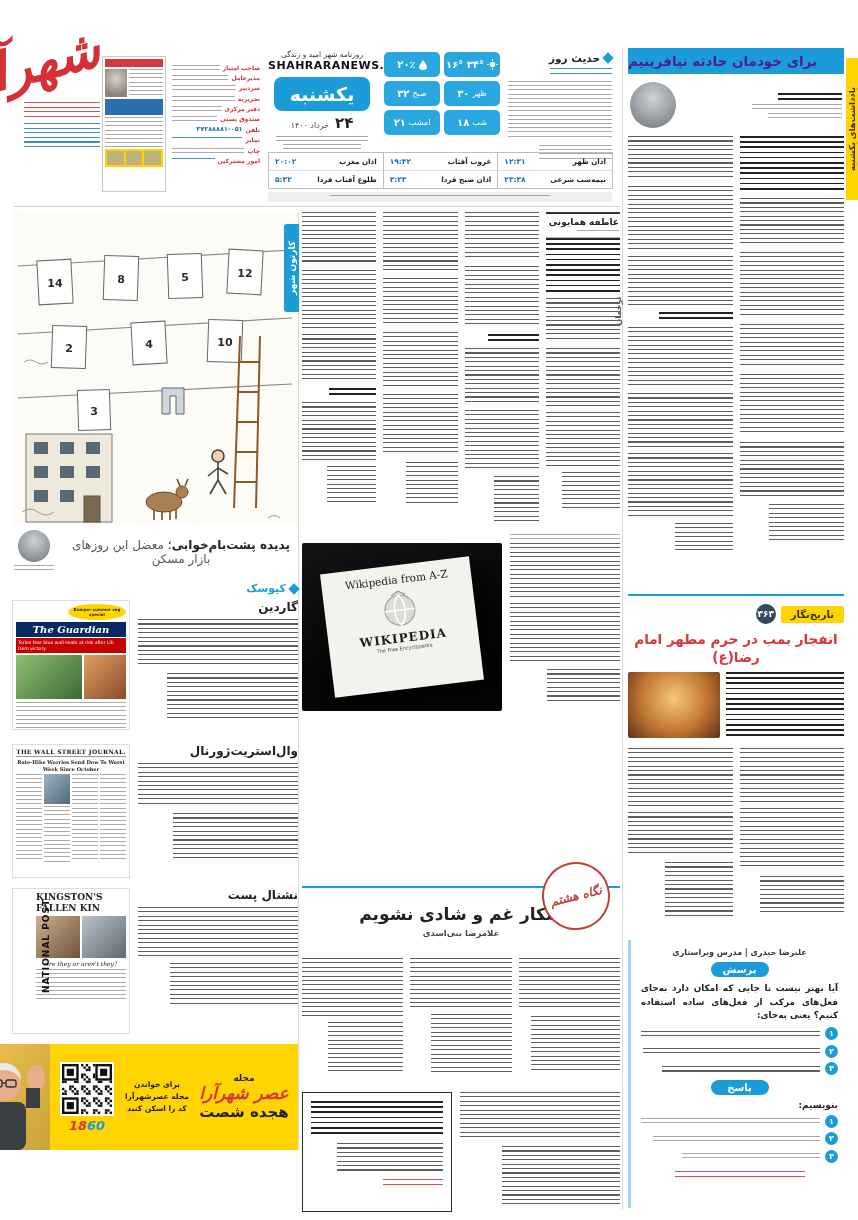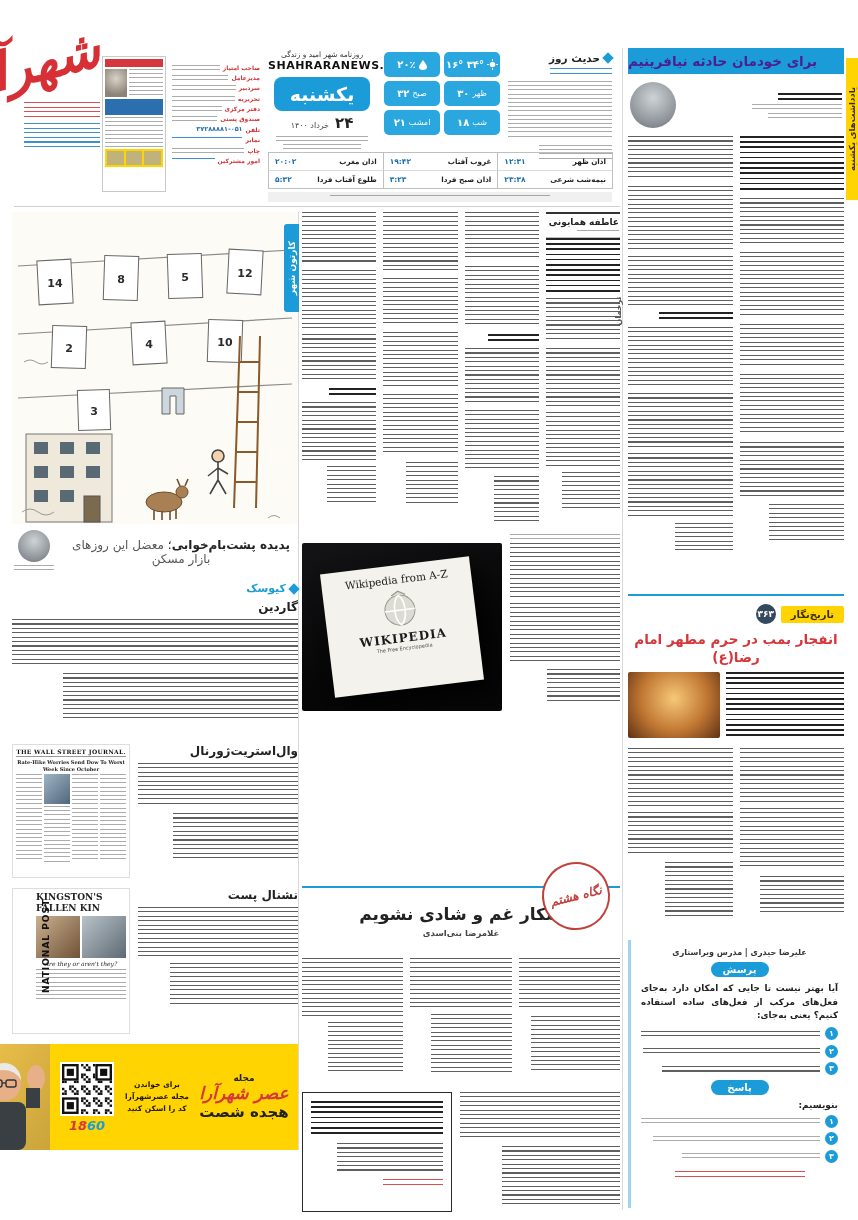--- a/index.html
+++ b/index.html
@@ -581,20 +581,30 @@
   </div>
 
   <div class="abs ksec" style="left:12px;top:600px;width:286px;height:132px">
     <div class="ktext">
       <div class="khead">گاردین</div>
       <div>
           <div class="skl" style="height: 48px; margin-bottom: 6px;"></div>
           <div class="skl" style="height: 46px; margin-bottom: 6px; width: 82%;"></div>
         </div>
     </div>
+    <div class="paperimg" style="height:130px">
+      <div class="gbadge">Bumper summer veg special</div>
+      <div class="gmast">The Guardian</div>
+      <div class="gred">Tories fear blue wall seats at risk after Lib Dem victory</div>
+      <div class="gphotos">
+        <div class="gph1"></div>
+        <div class="gph2"></div>
+      </div>
+      <div class="skl-l" style="height:26px;margin-top:3px"></div>
+    </div>
   </div>
 
   <div class="abs ksec" style="left:12px;top:744px;width:286px;height:136px">
     <div class="ktext">
       <div class="khead">وال‌استریت‌ژورنال</div>
       <div>
           <div class="skl" style="height: 44px; margin-bottom: 6px;"></div>
           <div class="skl" style="height: 46px; margin-bottom: 6px; width: 78%;"></div>
         </div>
     </div>

